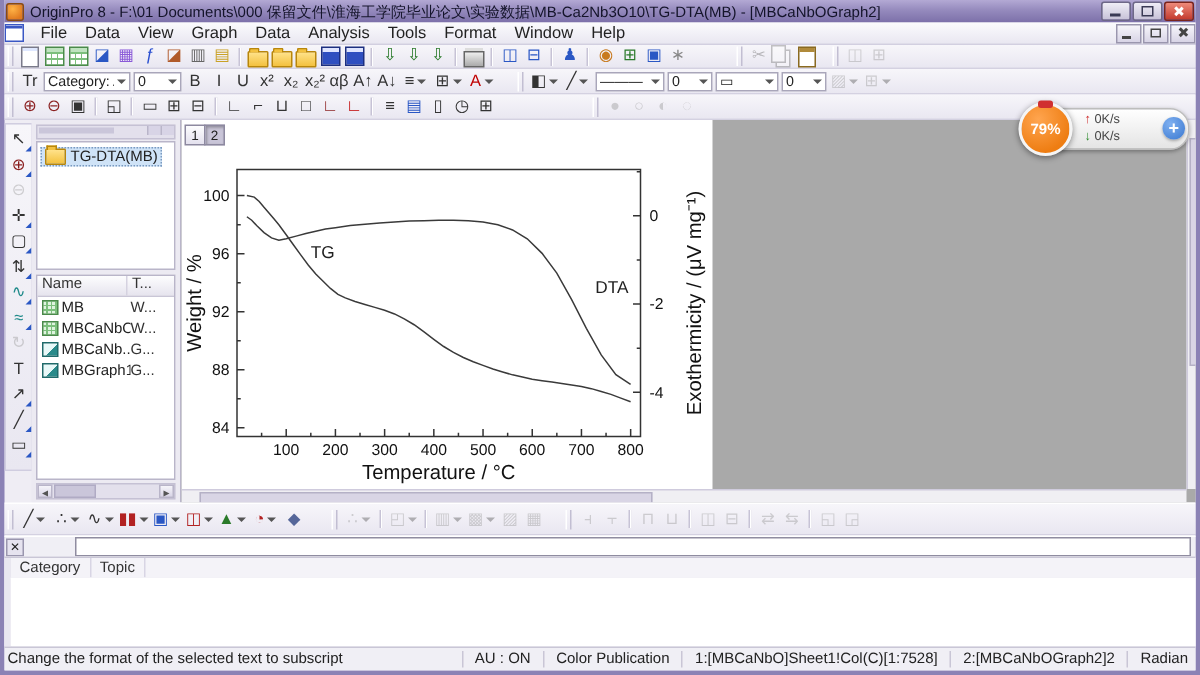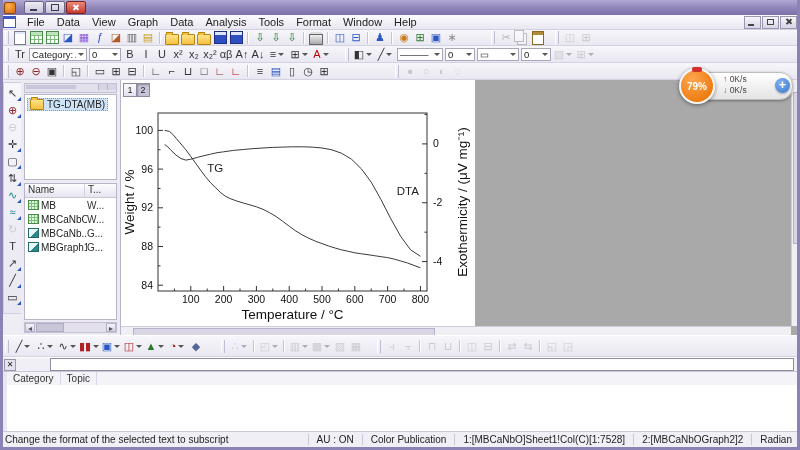--- a/index.html
+++ b/index.html
@@ -143,20 +143,21 @@
     box-shadow:0 1px 4px rgba(0,0,0,.45);font-weight:bold;font-size:10px;display:flex;align-items:center;justify-content:center;}
   .sw-circle::before{content:"";position:absolute;top:-3px;left:11px;width:10px;height:5px;background:#d03030;border-radius:2px;}
 </style>
 </head>
 <body>
 
 <div id="app">
 
   <div class="titlebar">
     <span class="app-ico"></span>
+    <span class="title-text">OriginPro 8 - F:\01 Documents\000 保留文件\淮海工学院毕业论文\实验数据\MB-Ca2Nb3O10\TG-DTA(MB) - [MBCaNbOGraph2]</span>
     <span class="winbtns">
       <span class="wb wb-min"></span>
       <span class="wb wb-max"></span>
       <span class="wb wb-close"></span>
     </span>
   </div>
 
   <div class="menubar">
     <span class="child-ico"></span>
     <span id="menu-items" style="display:flex;">

